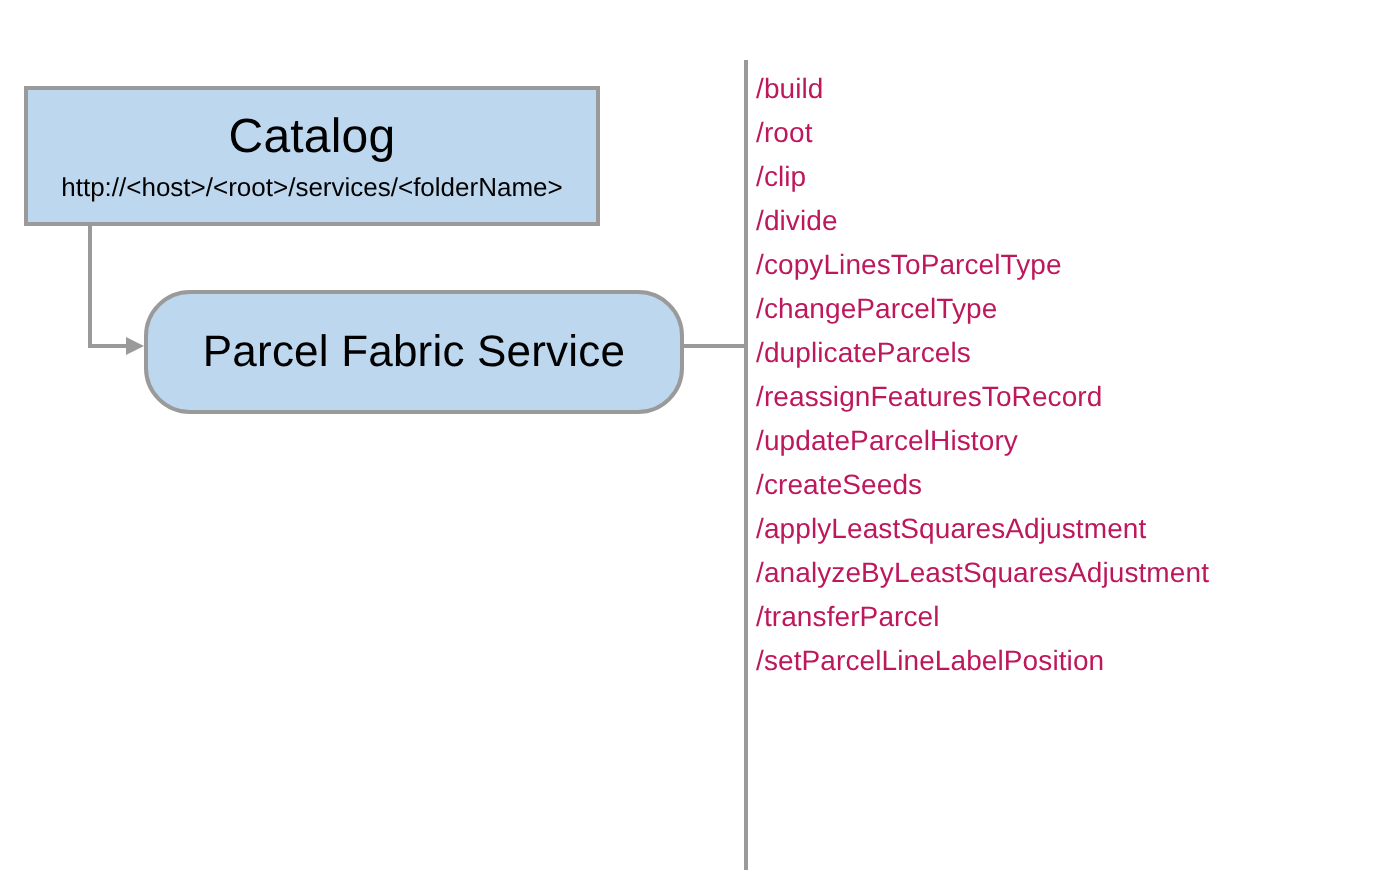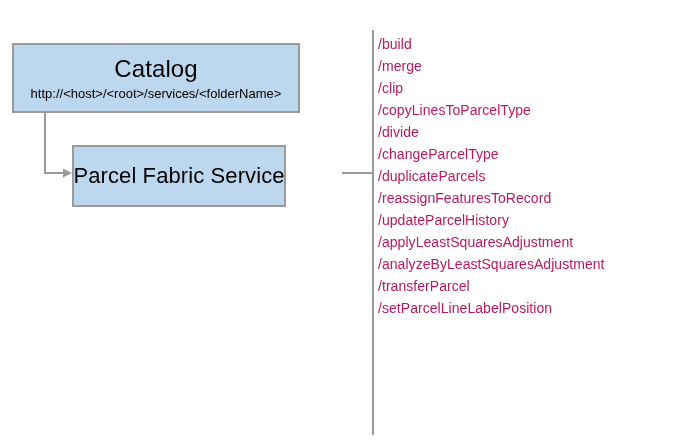--- a/index.html
+++ b/index.html
@@ -40,22 +40,23 @@
 
   #node-catalog {
     left: 12px;
     top: 43px;
     width: 288px;
     height: 70px;
   }
   #node-parcel-fabric {
     left: 72px;
     top: 145px;
-    width: 214px;
+    width: 270px;
     height: 62px;
+    border-radius: 23px;
   }
 
   .node-title {
     font-size: 24px;
     line-height: 28px;
     font-weight: 400;
     letter-spacing: 0.1px;
     white-space: nowrap;
   }
   #node-parcel-fabric .node-title {
@@ -114,27 +115,28 @@
     <path d="M 45 113 L 45 173 L 64 173" fill="none" stroke="#9a9a9a" stroke-width="2"></path>
     <polygon points="63,168.5 72,173 63,177.5" fill="#9a9a9a"></polygon>
 
     <line x1="342" y1="173" x2="373" y2="173" stroke="#9a9a9a" stroke-width="2"></line>
 
     <line x1="373" y1="30" x2="373" y2="435" stroke="#9a9a9a" stroke-width="2"></line>
   </svg>
 
   <div id="operations">
     <div class="operation-item">/build</div>
-    <div class="operation-item">/merge</div>
+    <div class="operation-item">/root</div>
     <div class="operation-item">/clip</div>
+    <div class="operation-item">/divide</div>
     <div class="operation-item">/copyLinesToParcelType</div>
-    <div class="operation-item">/divide</div>
     <div class="operation-item">/changeParcelType</div>
     <div class="operation-item">/duplicateParcels</div>
     <div class="operation-item">/reassignFeaturesToRecord</div>
     <div class="operation-item">/updateParcelHistory</div>
+    <div class="operation-item">/createSeeds</div>
     <div class="operation-item">/applyLeastSquaresAdjustment</div>
     <div class="operation-item">/analyzeByLeastSquaresAdjustment</div>
     <div class="operation-item">/transferParcel</div>
     <div class="operation-item">/setParcelLineLabelPosition</div>
   </div>
 
 </div>
 
 </body></html>

